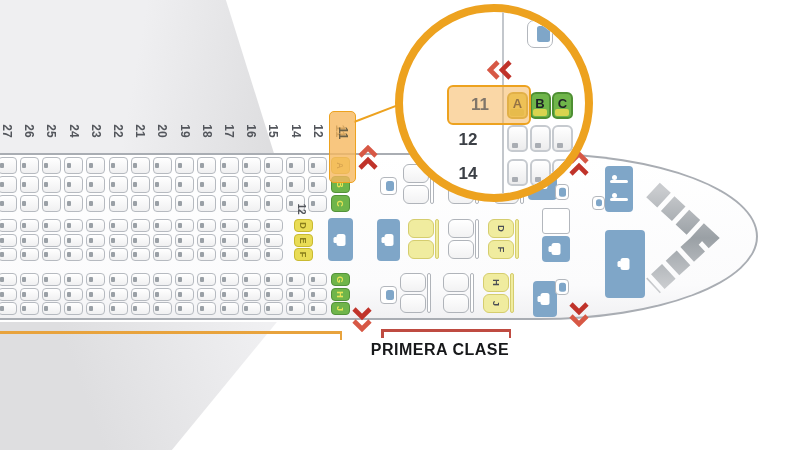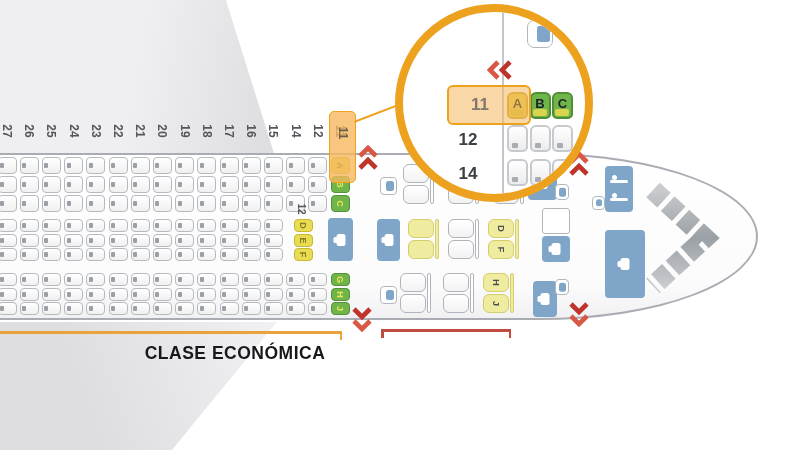--- a/index.html
+++ b/index.html
@@ -699,14 +699,14 @@
       </div>
   </div>
 
   <div class="bracket" style="left:-10px;top:331px;width:352px;height:2.5px;background:var(--br-econ)"></div>
   <div class="bracket" style="left:339.5px;top:331px;width:2.5px;height:9px;background:var(--br-econ)"></div>
 
   <div class="bracket" style="left:381px;top:329px;width:130px;height:2.5px;background:var(--br-first)"></div>
   <div class="bracket" style="left:381px;top:329px;width:2.5px;height:9px;background:var(--br-first)"></div>
   <div class="bracket" style="left:508.5px;top:329px;width:2.5px;height:9px;background:var(--br-first)"></div>
 
-  <div class="blabel" style="left:135px;top:343px;width:200px;font-size:17.5px">CLASE ECONÓMICA</div>
+  <div class="blabel" style="left:360px;top:341px;width:160px;font-size:16px">PRIMERA CLASE</div>
 </div>
 
 </body></html>

